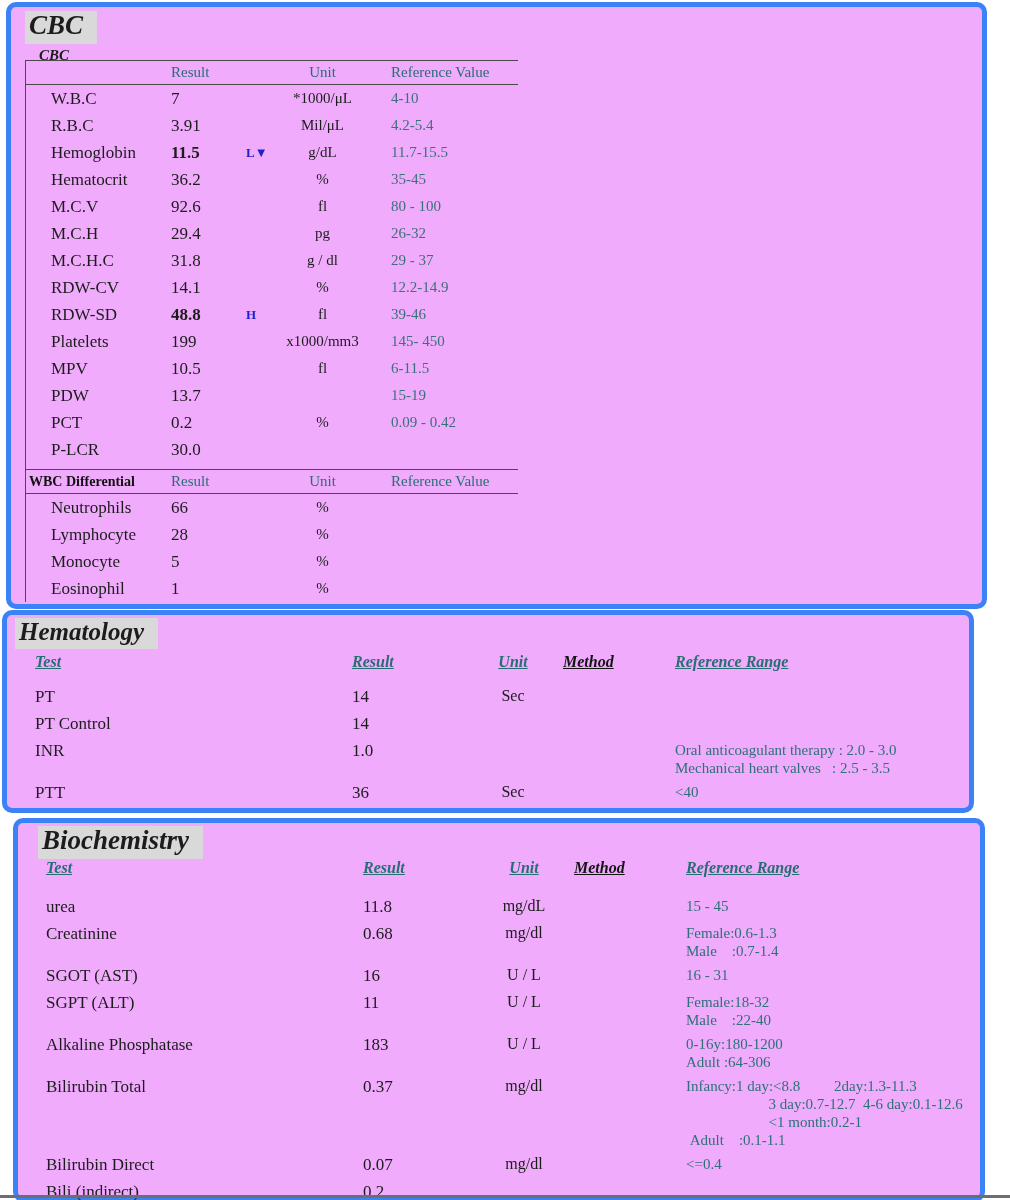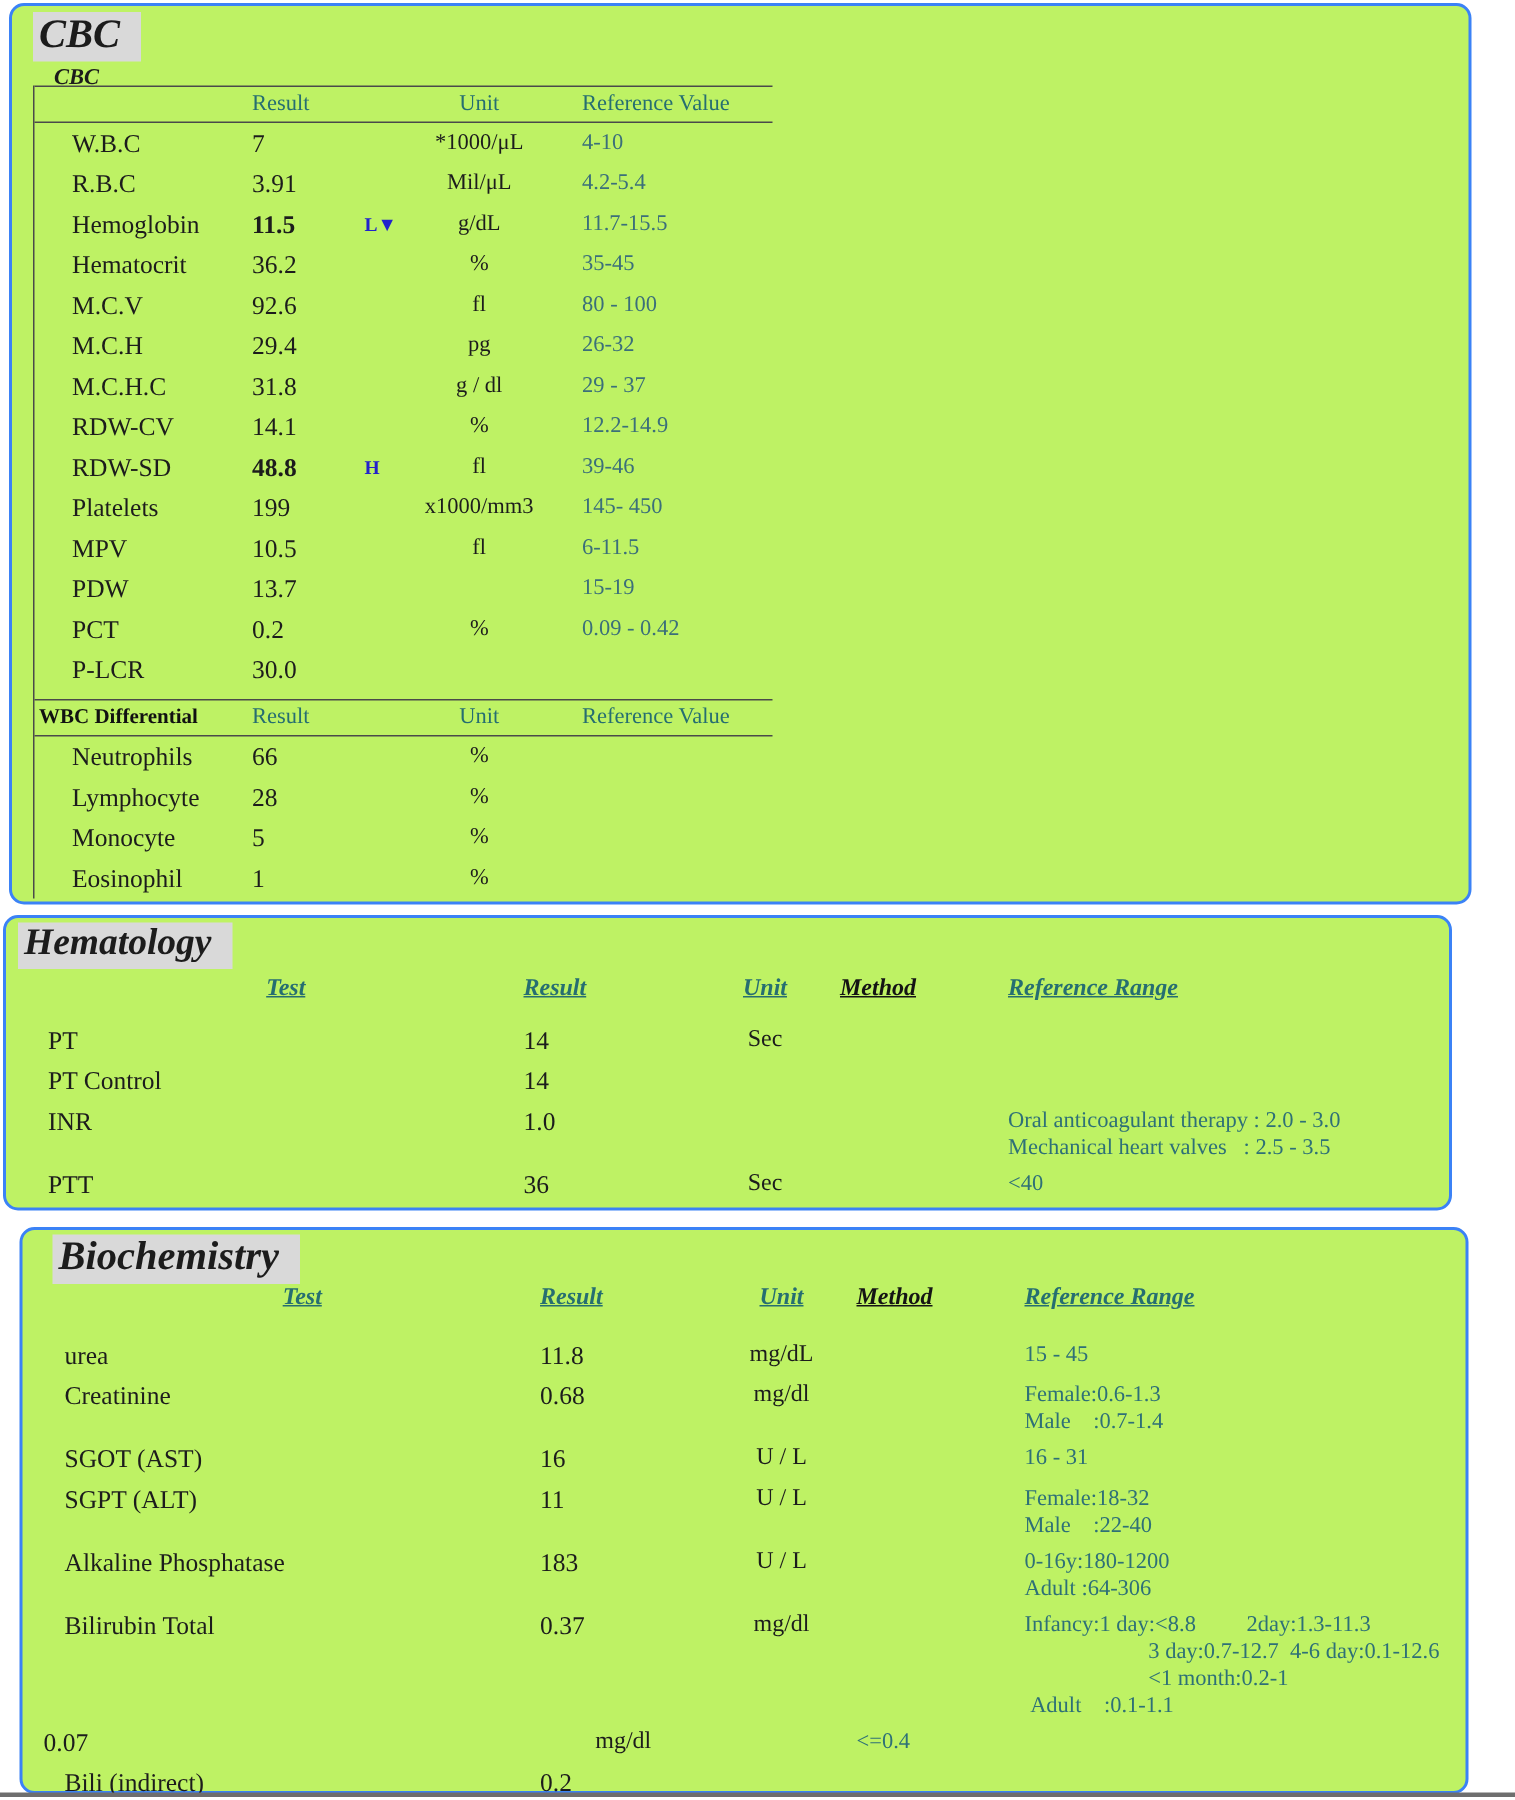--- a/index.html
+++ b/index.html
@@ -2,22 +2,22 @@
 <html><head>
 <meta charset="utf-8">
 <style>
   html,body{margin:0;padding:0;}
   body{
     width:1010px;height:1200px;position:relative;background:#ffffff;
     font-family:"Liberation Serif","DejaVu Serif",serif;color:#1c1c1c;
     overflow:hidden;
   }
   .panel{
-    position:absolute;background:#bef264;
-    border:2px solid #3b82f6;border-radius:10px;
+    position:absolute;background:#f0abfc;
+    border:5px solid #3b82f6;border-radius:10px;
   }
   #cbc-panel{left:6px;top:2px;width:971px;height:597px;}
   #hema-panel{left:2px;top:610px;width:962px;height:193px;}
   #bio-panel{left:13px;top:818px;width:962px;height:374px;}
 
   .big-title{
     position:absolute;left:8px;top:3px;
     font-size:27px;font-weight:bold;font-style:italic;
     background:#d9d9d9;padding:0 14px 3px 4px;line-height:1.1;
     white-space:nowrap;
@@ -51,21 +51,21 @@
 
   
   .lab-head,.lab-row{
     display:grid;grid-template-columns:331px 111px 100px 112px 294px;
     align-items:start;
   }
   .lab-head{position:absolute;left:14px;top:38px;width:948px;font-size:16px;font-weight:bold;font-style:italic;}
   .lab-head span{text-decoration:underline;color:#266e71;}
   .lab-head .h-method span, .lab-head .h-method{color:#141414;}
   .lab-head > div{white-space:nowrap;}
-  .h-test{padding-left:14px;text-align:center;}
+  .h-test{padding-left:14px;}
   .h-unit{text-align:center;}
   .h-method{}
   .lab-rows{position:absolute;left:14px;width:948px;}
   #hema-panel .lab-rows{top:72px;}
   #bio-panel .lab-rows{top:74px;}
   .lab-row{min-height:27px;font-size:17px;}
   .l-test{padding-left:14px;white-space:nowrap;}
   .l-result{white-space:nowrap;}
   .l-unit{text-align:center;font-size:16px;white-space:nowrap;}
   .l-method{text-align:center;}
@@ -331,20 +331,21 @@
     <div class="l-test">Bilirubin Total</div>
     <div class="l-result">0.37</div>
     <div class="l-unit">mg/dl</div>
     <div class="l-method"></div>
     <div class="l-ref">Infancy:1 day:&lt;8.8         2day:1.3-11.3
                       3 day:0.7-12.7  4-6 day:0.1-12.6
                       &lt;1 month:0.2-1
  Adult    :0.1-1.1</div>
   </div>
       <div class="lab-row">
+    <div class="l-test">Bilirubin Direct</div>
     <div class="l-result">0.07</div>
     <div class="l-unit">mg/dl</div>
     <div class="l-method"></div>
     <div class="l-ref">&lt;=0.4</div>
   </div>
       <div class="lab-row">
     <div class="l-test">Bili (indirect)</div>
     <div class="l-result">0.2</div>
     <div class="l-unit"></div>
     <div class="l-method"></div>

